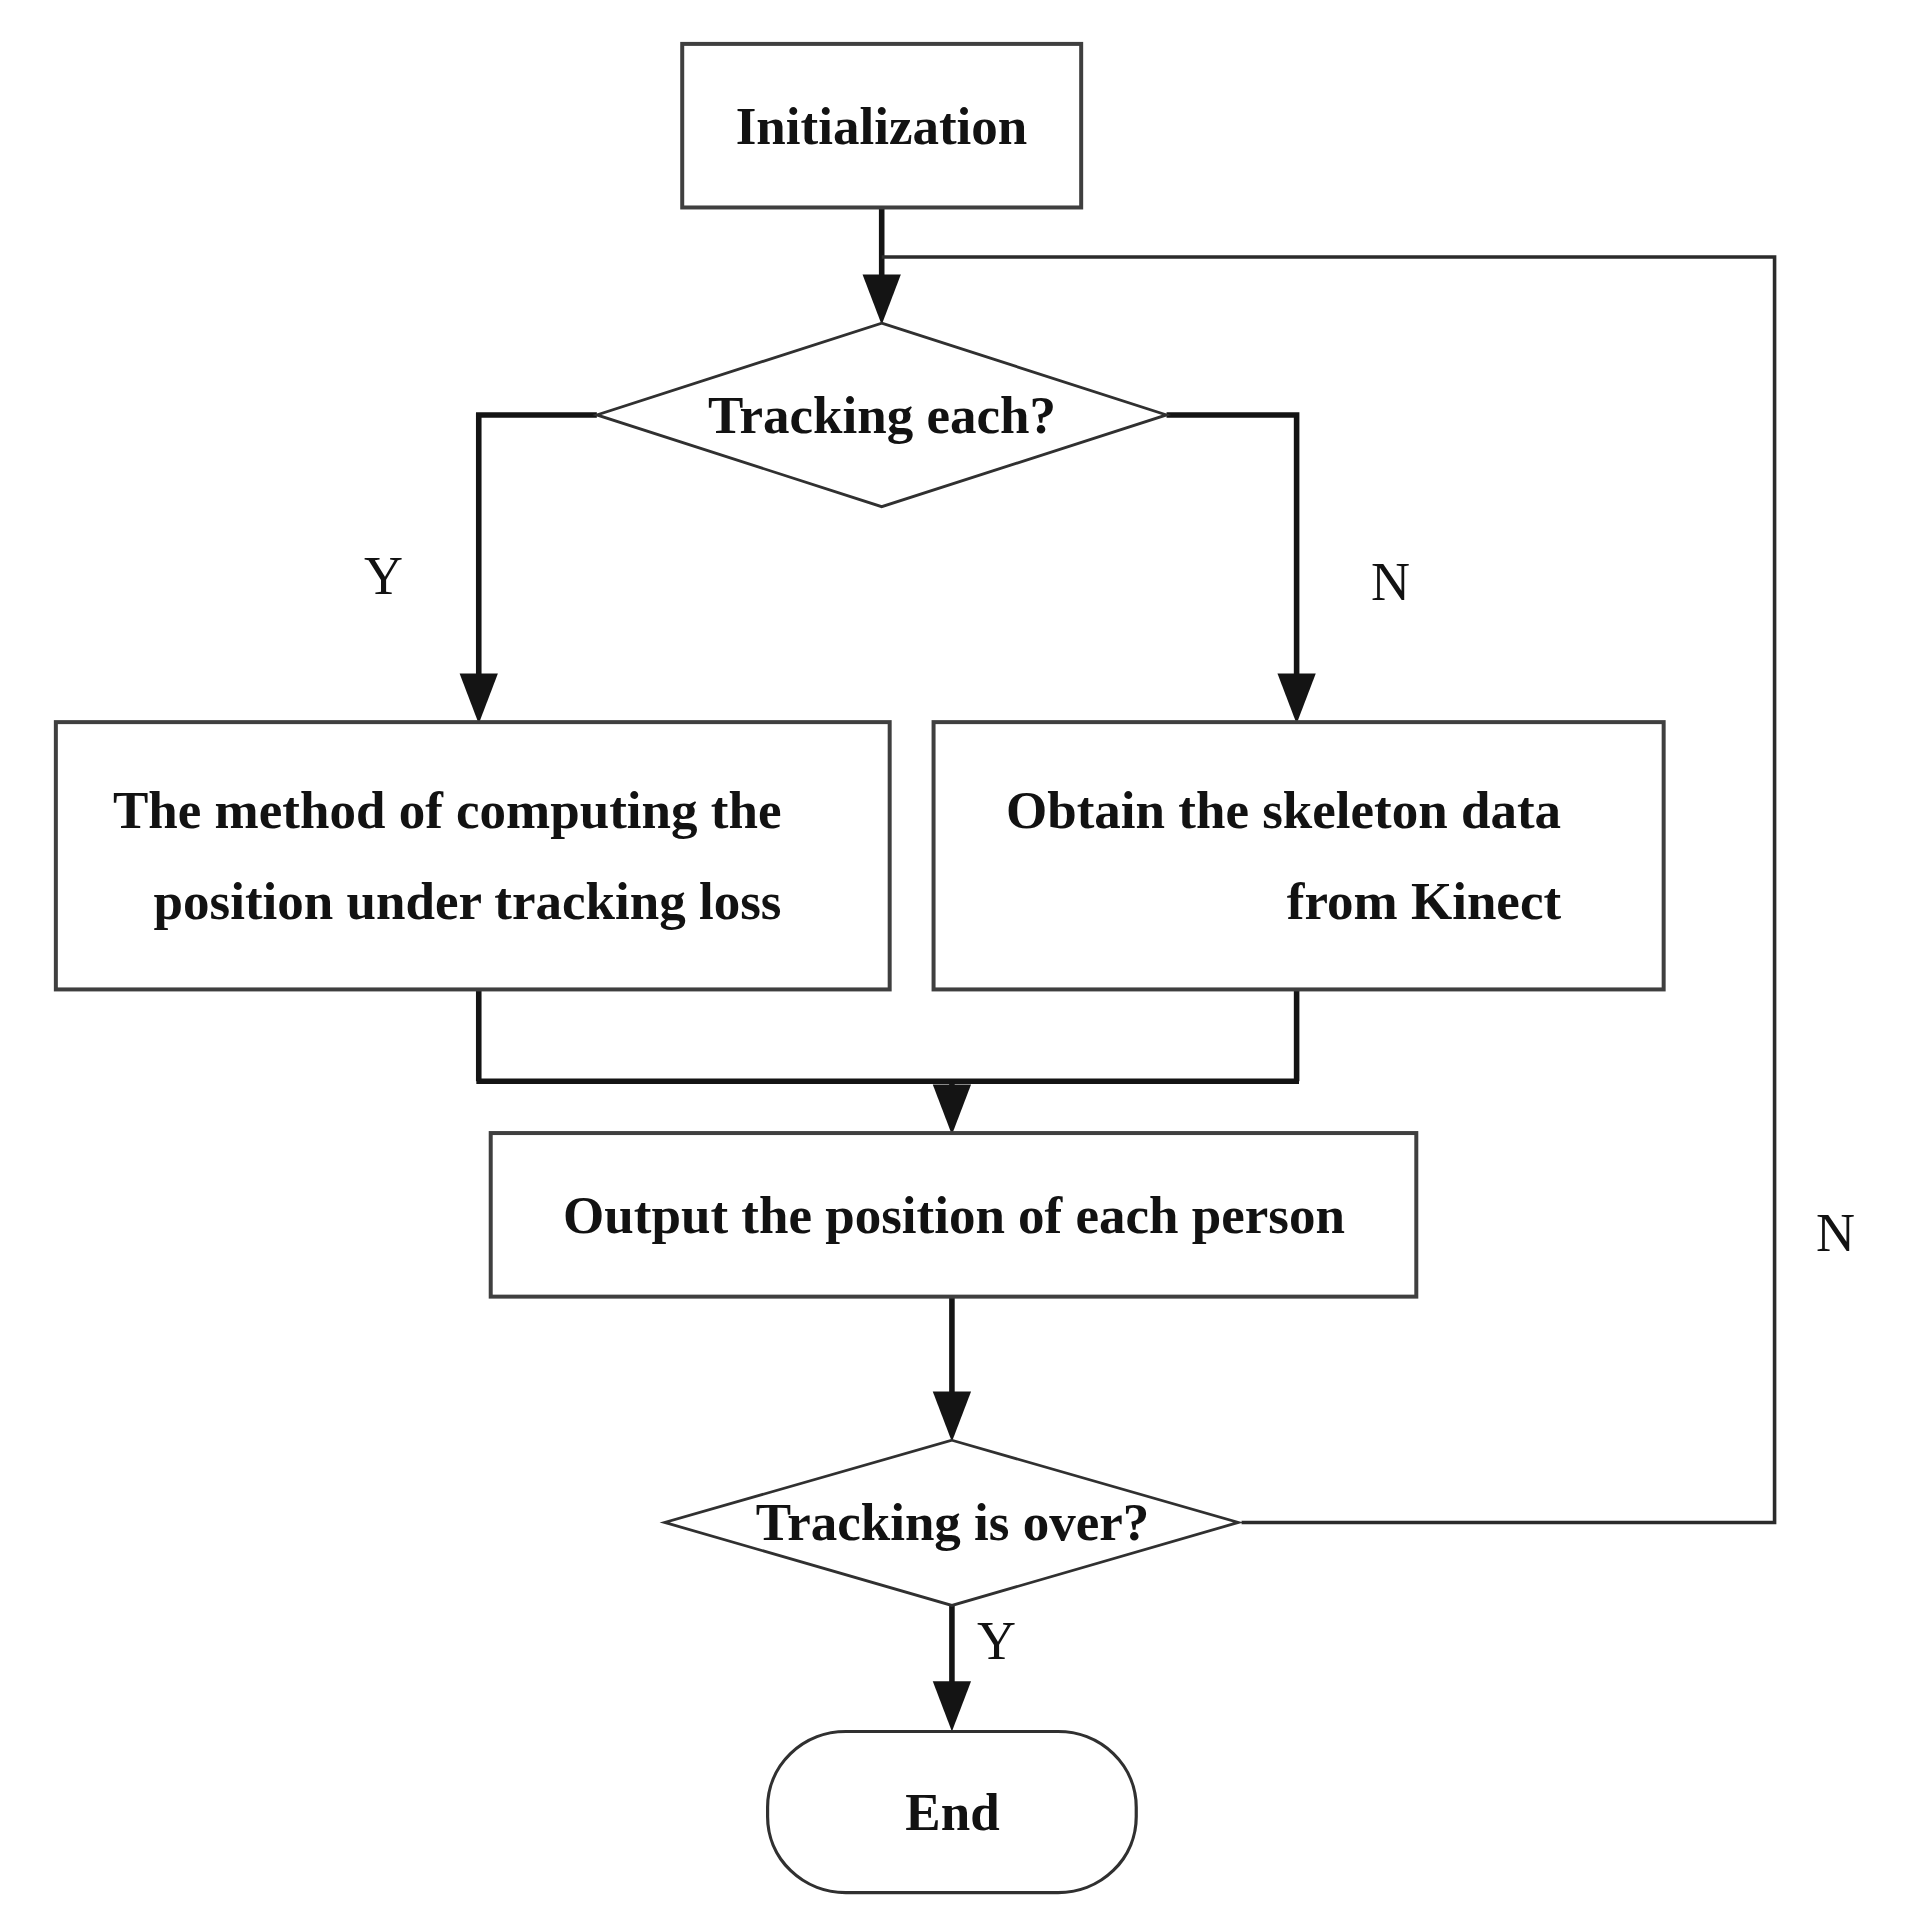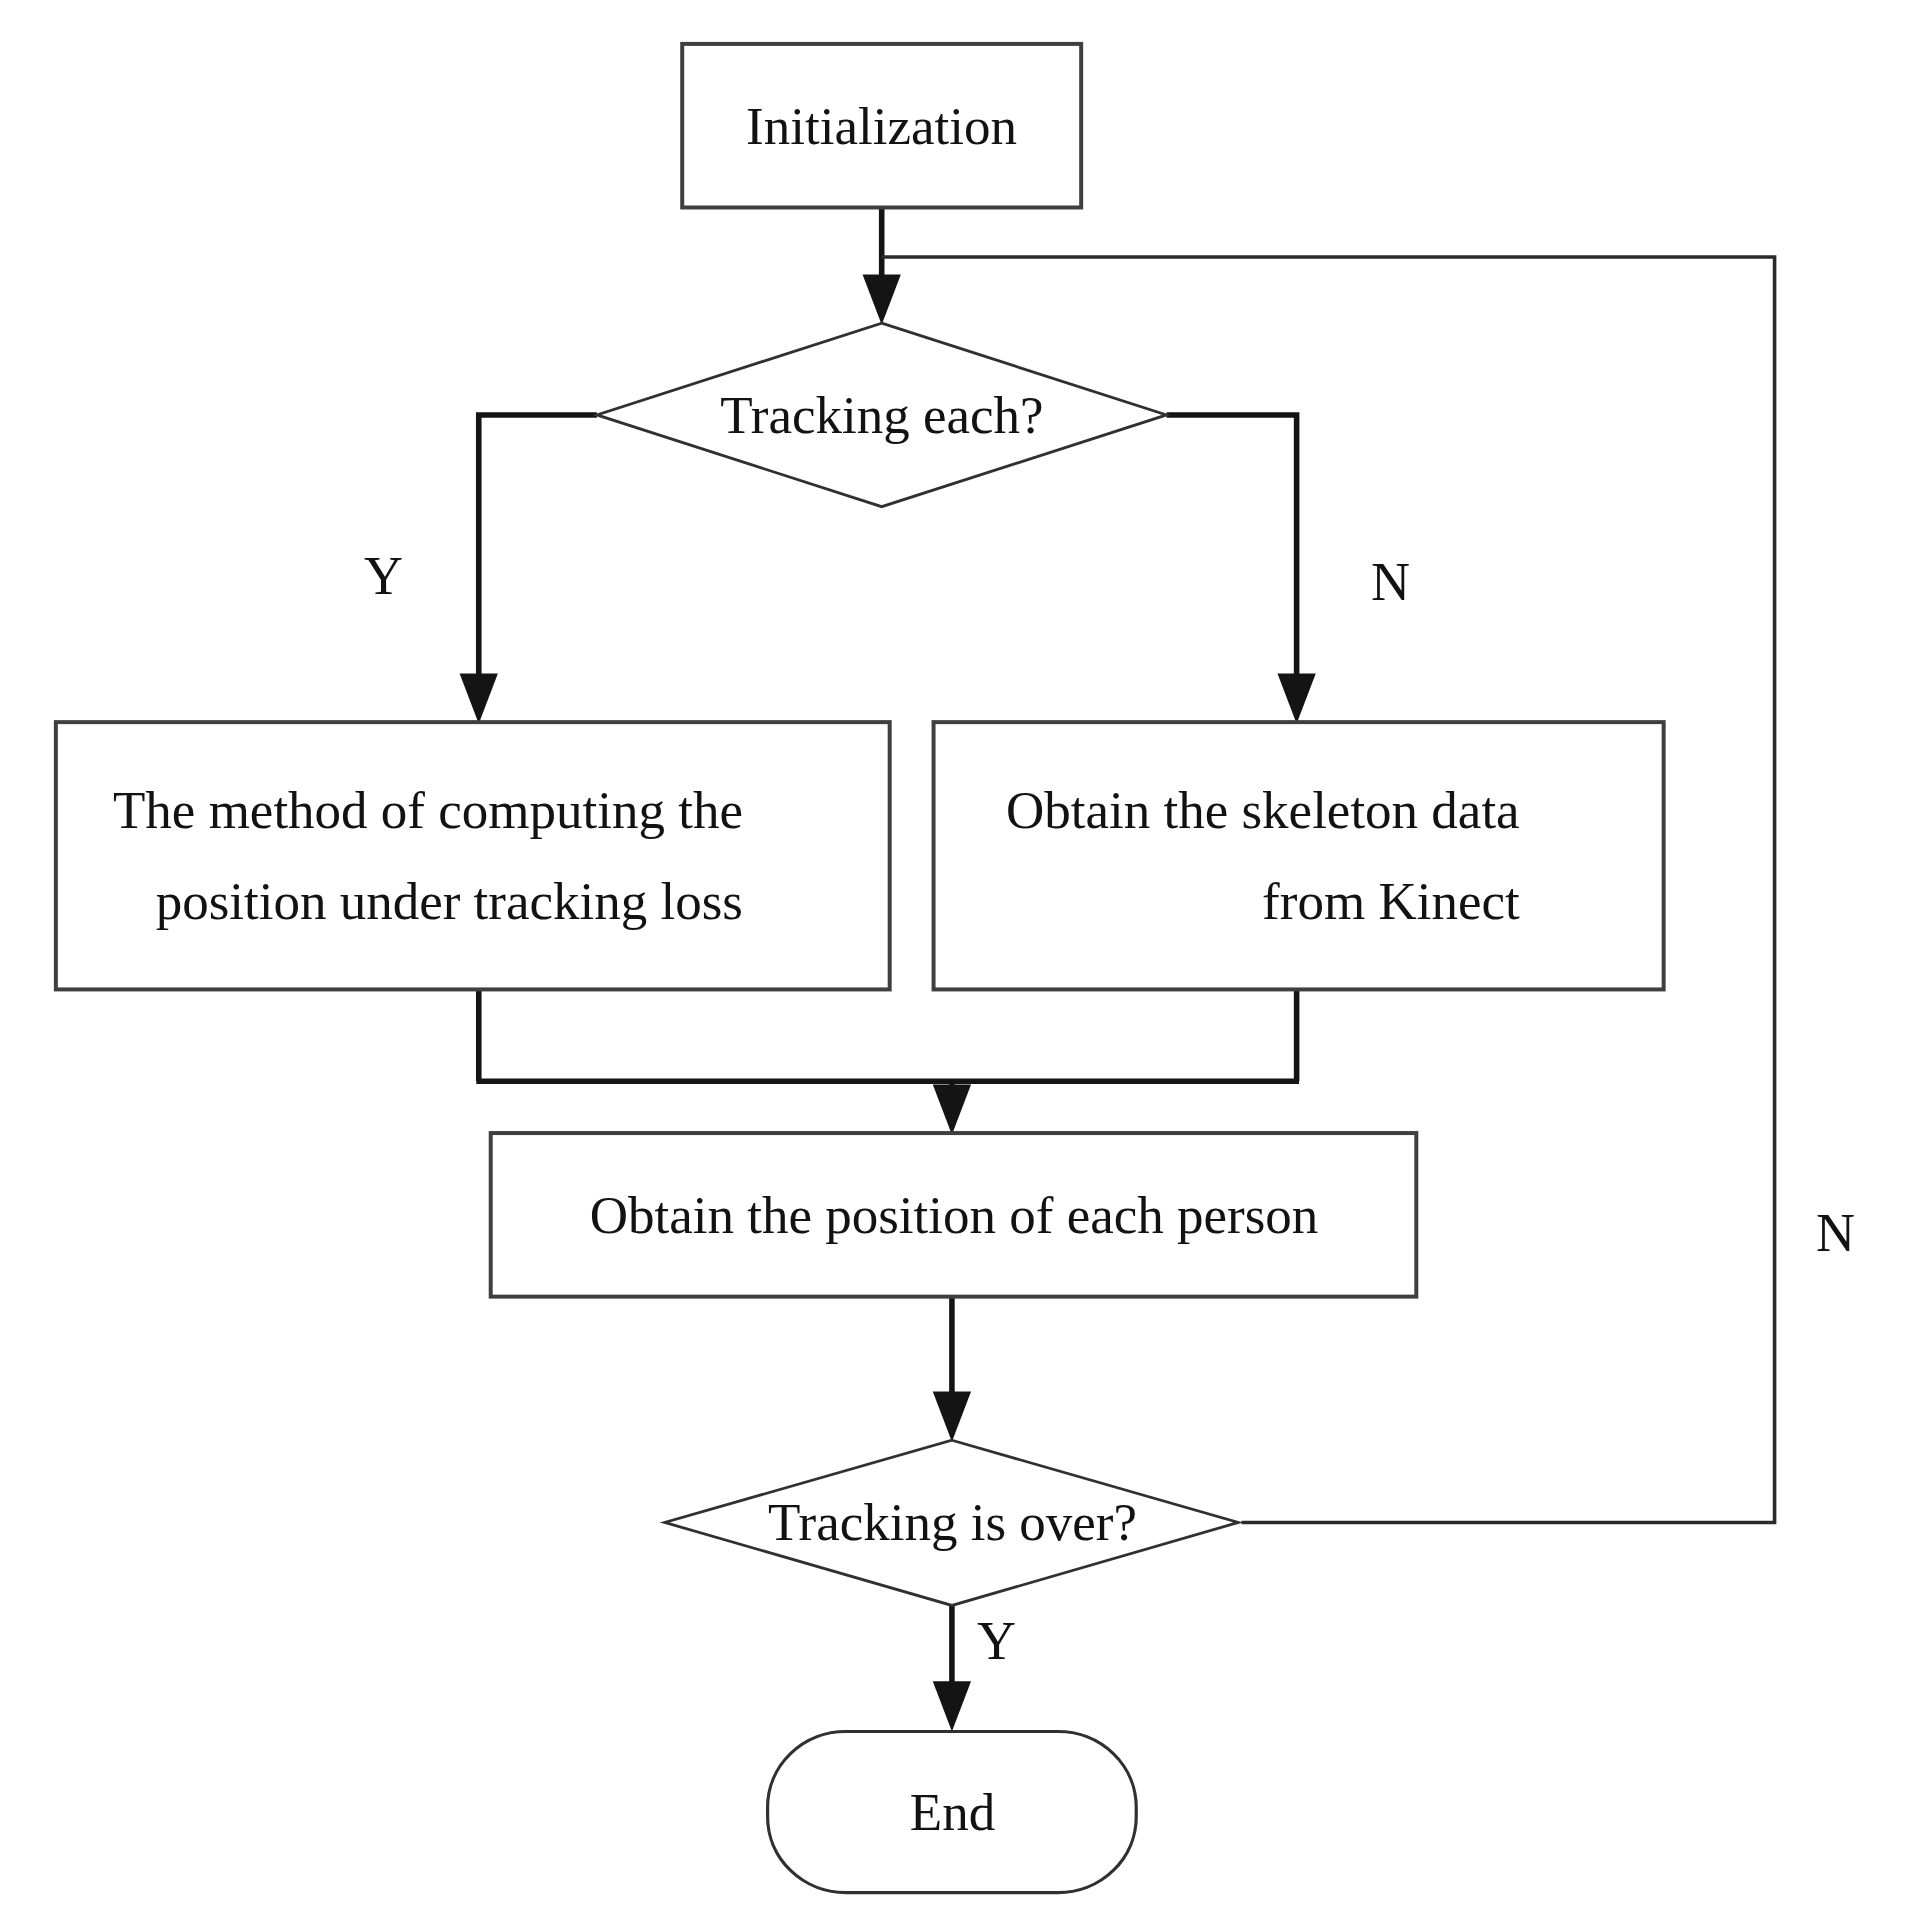--- a/index.html
+++ b/index.html
@@ -25,20 +25,21 @@
   }
   .node-label {
     position: absolute;
     display: flex;
     align-items: center;
     justify-content: center;
     text-align: center;
     font-size: 53px;
     line-height: 1.25;
     color: #121212;
+    font-weight: bold;
   }
   .node-label.align-left {
     justify-content: flex-start;
     text-align: right;
     white-space: pre-line;
     line-height: 1.7;
   }
   .edge-label {
     position: absolute;
     display: flex;
@@ -98,21 +99,21 @@
   <div class="node-label lbl-init">Initialization</div>
 
   <div class="node-label lbl-d1">Tracking each?</div>
 
   <div class="node-label align-left lbl-left">The method of computing the
 position under tracking loss</div>
 
   <div class="node-label align-left lbl-right">Obtain the skeleton data
 from Kinect</div>
 
-  <div class="node-label lbl-output">Obtain the position of each person</div>
+  <div class="node-label lbl-output">Output the position of each person</div>
 
   <div class="node-label lbl-end">End</div>
 
   <div class="node-label lbl-d2">Tracking is over?</div>
 
   <div class="edge-label lbl-y1">Y</div>
 
   <div class="edge-label lbl-n1">N</div>
 
   <div class="edge-label lbl-n2">N</div>

